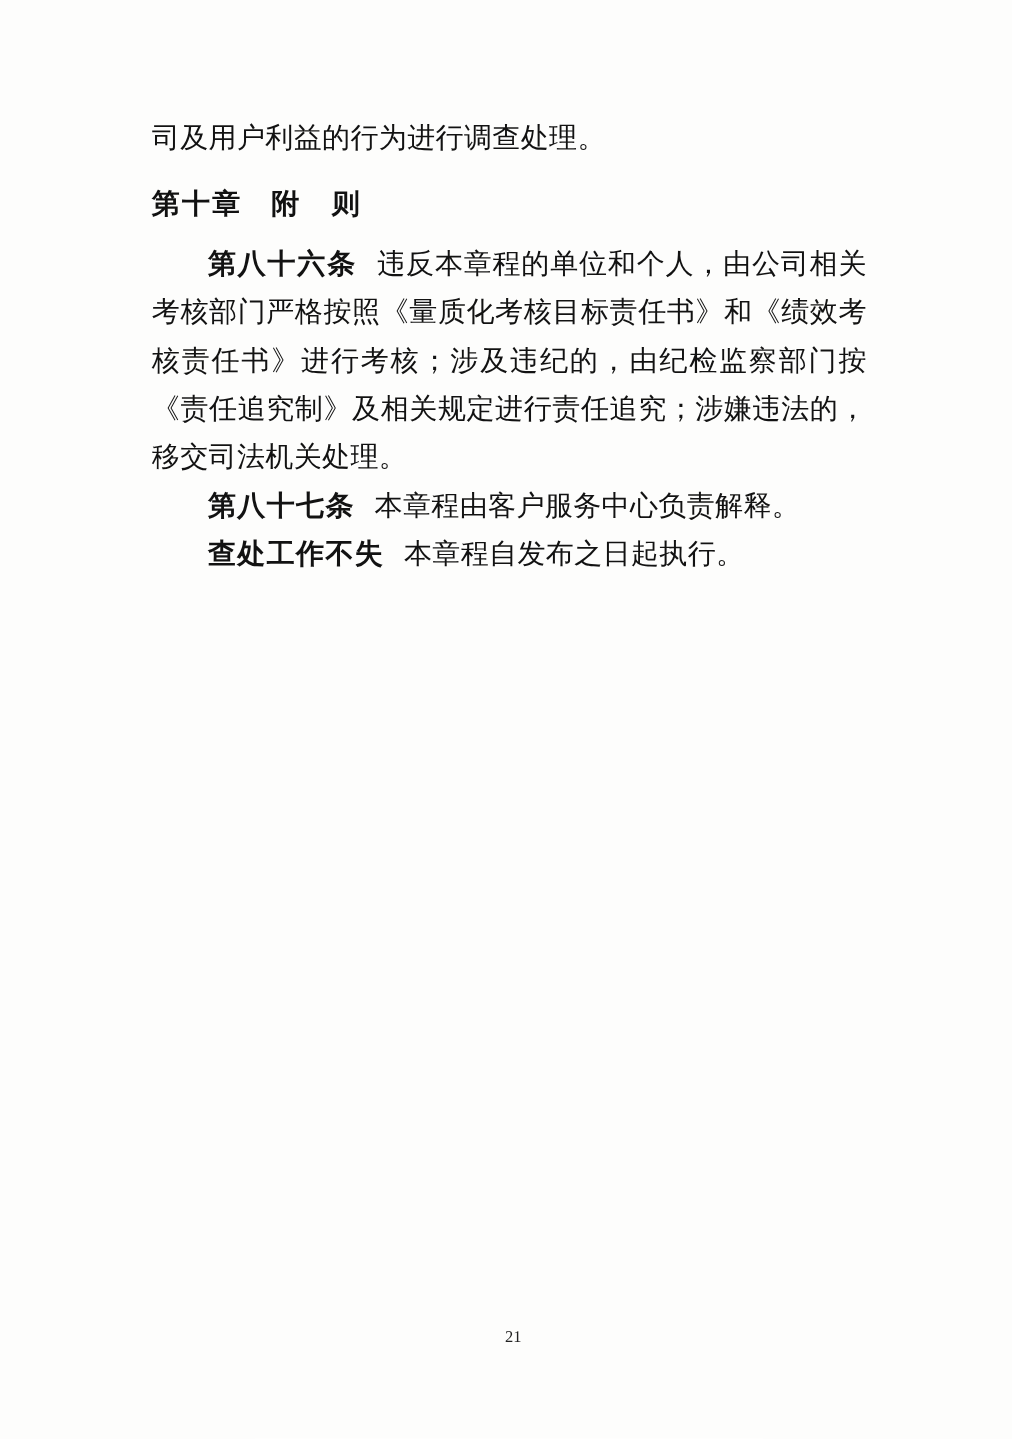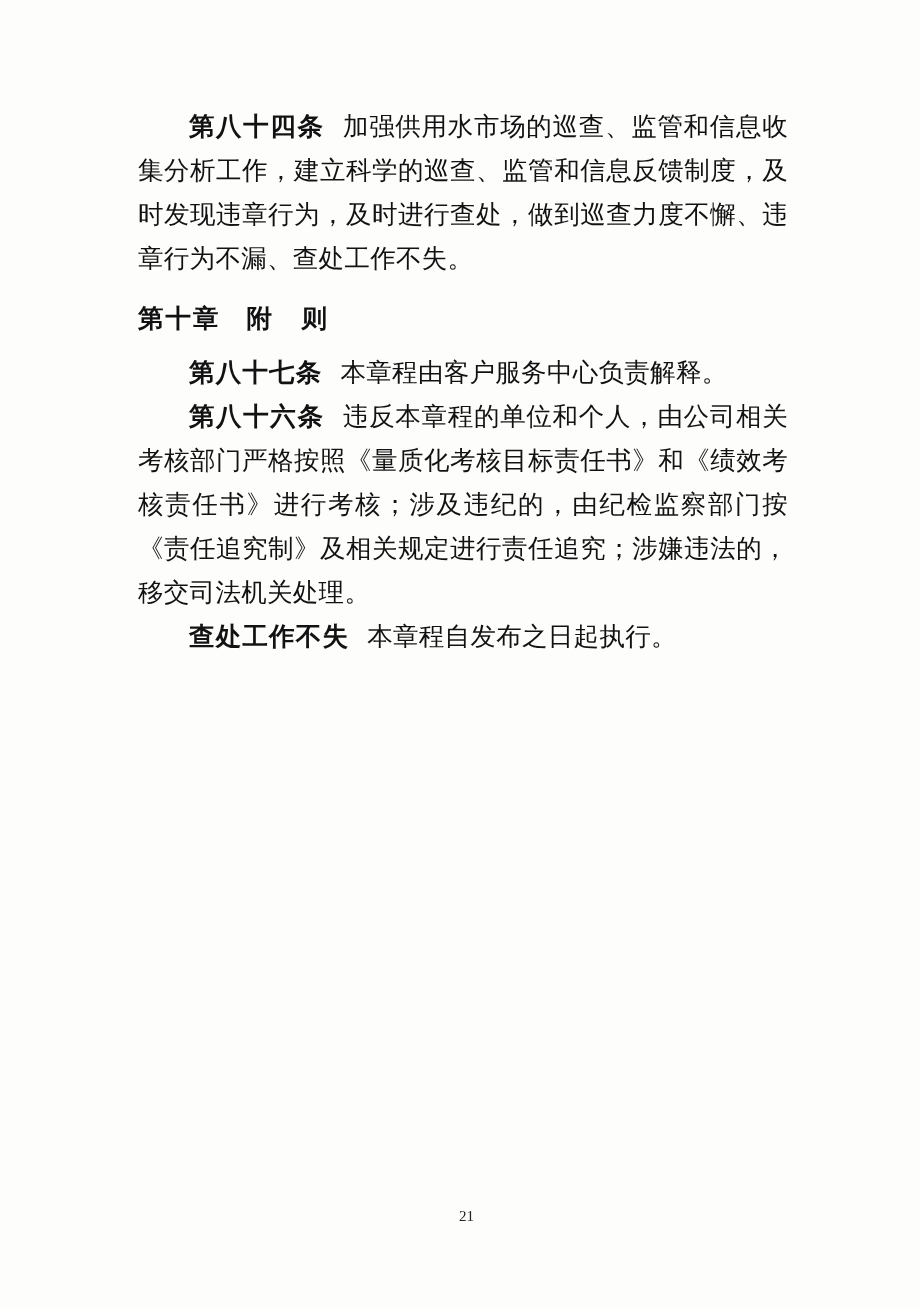--- a/index.html
+++ b/index.html
@@ -66,36 +66,36 @@
     color: #222222;
     padding-left: 13px;
   }
 </style>
 </head>
 <body>
 
 <div class="page">
   <div class="content">
 
+    <p class="para">
+      <span>司及用户利益的行为进行调查处理。</span>
+    </p>
 
-    <p class="para indent">
-      <span class="lead">第八十四条</span><span class="gap"></span><span>加强供用水市场的巡查、监管和信息收集分析工作，建立科学的巡查、监管和信息反馈制度，及时发现违章行为，及时进行查处，做到巡查力度不懈、违章行为不漏、查处工作不失。</span>
-    </p>
 
 
     <div class="chapter-heading">
       <span>第十章</span><span class="sp"></span><span>附　则</span>
     </div>
 
     <p class="para indent">
-      <span class="lead">第八十七条</span><span class="gap"></span><span>本章程由客户服务中心负责解释。</span>
+      <span class="lead">第八十六条</span><span class="gap"></span><span>违反本章程的单位和个人，由公司相关考核部门严格按照《量质化考核目标责任书》和《绩效考核责任书》进行考核；涉及违纪的，由纪检监察部门按《责任追究制》及相关规定进行责任追究；涉嫌违法的，移交司法机关处理。</span>
     </p>
 
     <p class="para indent">
-      <span class="lead">第八十六条</span><span class="gap"></span><span>违反本章程的单位和个人，由公司相关考核部门严格按照《量质化考核目标责任书》和《绩效考核责任书》进行考核；涉及违纪的，由纪检监察部门按《责任追究制》及相关规定进行责任追究；涉嫌违法的，移交司法机关处理。</span>
+      <span class="lead">第八十七条</span><span class="gap"></span><span>本章程由客户服务中心负责解释。</span>
     </p>
 
     <p class="para indent">
       <span class="lead">查处工作不失</span><span class="gap"></span><span>本章程自发布之日起执行。</span>
     </p>
 
   </div>
 
   <div class="page-number">21</div>
 </div>

